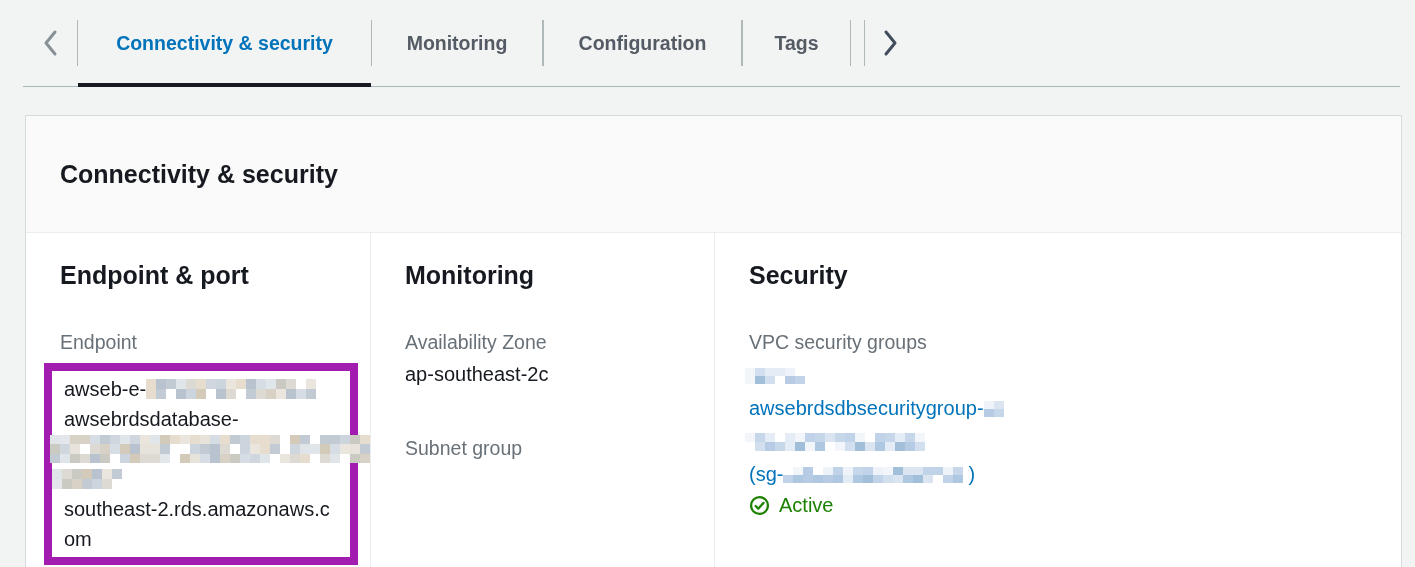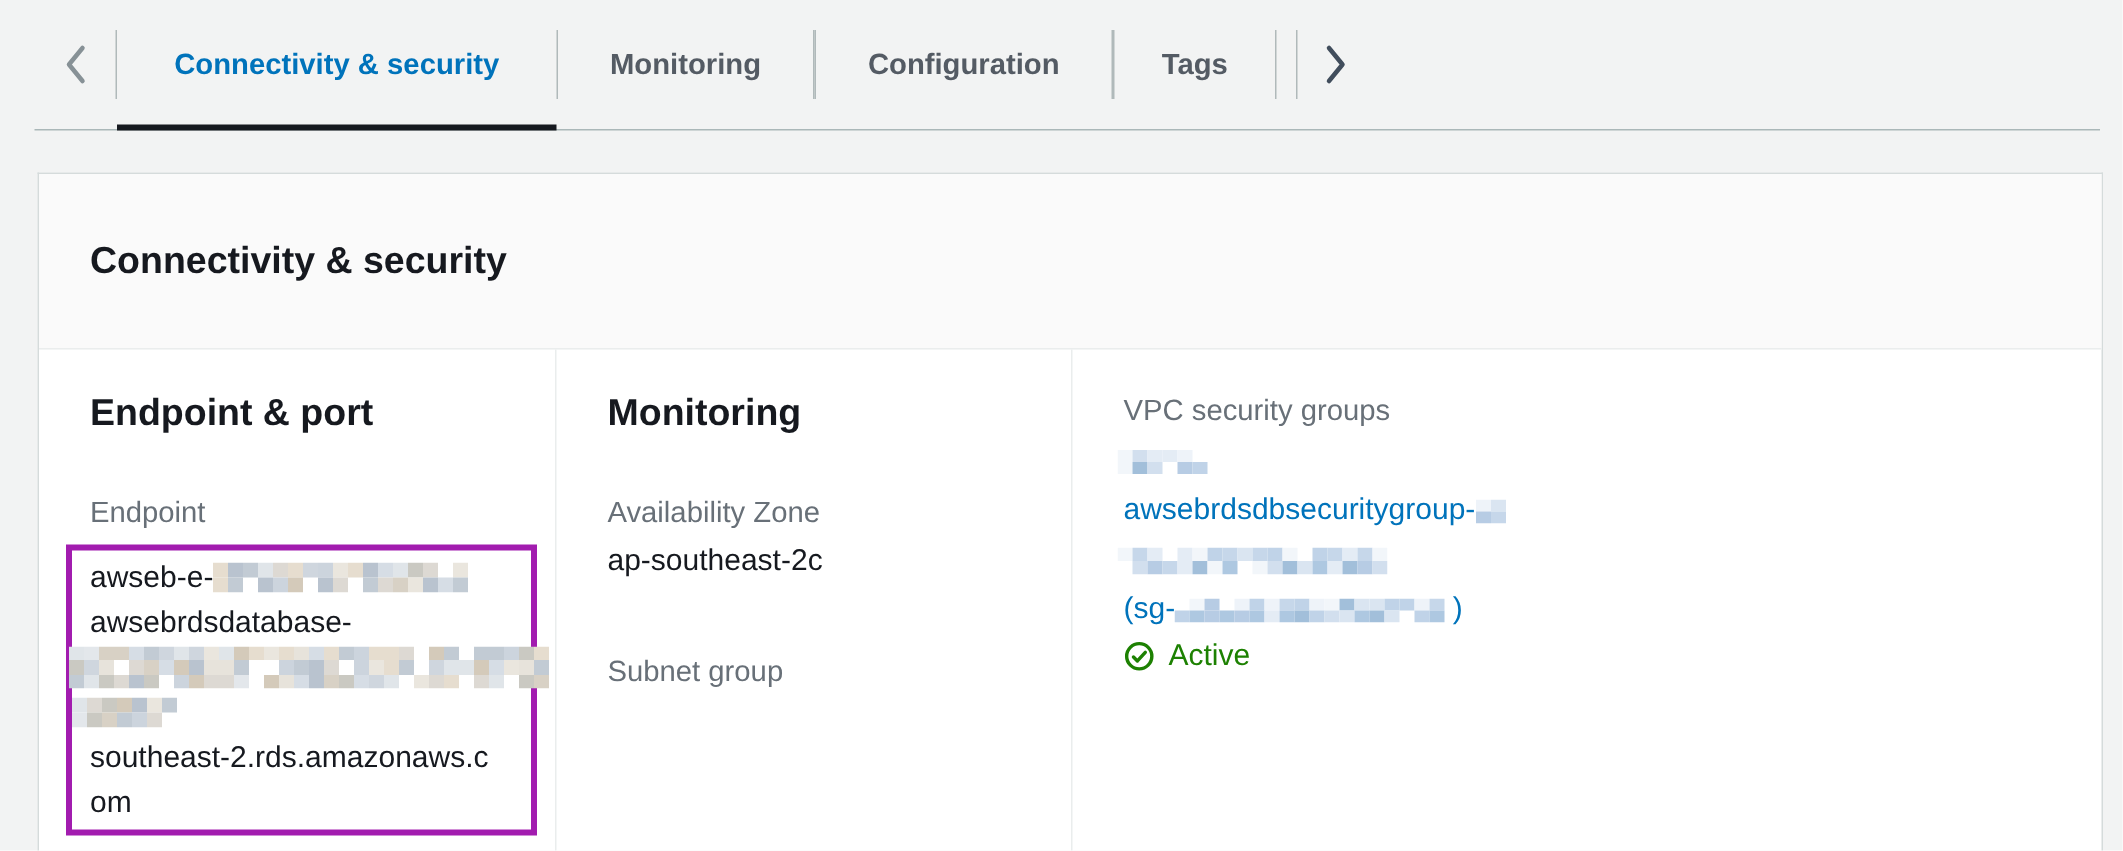--- a/index.html
+++ b/index.html
@@ -82,21 +82,21 @@
 
   .lnk { color: #0073bb; cursor: pointer; text-decoration: none; }
 
   .mosaic { display: inline-flex; flex-wrap: wrap; overflow: hidden; flex: 0 0 auto; }
   .mosaic i { display: block; }
 
   
   .annotation-box {
     margin: 6px 0 0 -16px;
     width: 314px;
-    border: 4px solid #a21caf;
+    border: 8px solid #a21caf;
     padding: 3px 4px 3px 12px;
     background: transparent;
   }
 
   
   .status-row {
     display: flex; align-items: center; gap: 9px;
     margin-top: 3px;
     color: #1d8102; font-size: 20px;
   }
@@ -339,20 +339,21 @@
               <span>ap-southeast-2c</span>
             </div>
           </div>
           <div class="nfield">
             <div class="field-label">Subnet group</div>
           </div>
         </div>
     </div>
 
     <div class="col">
+      <h3>Security</h3>
       <div class="field-label">VPC security groups</div>
       <div id="sg-lines">
           <div class="sline">
             <span class="mosaic" style="width: 62px; height: 16px; margin-left: -4px;">
               <i style="width: 10px; height: 8px; background: rgb(242, 246, 250);"></i>
               <i style="width: 10px; height: 8px; background: rgb(210, 223, 238);"></i>
               <i style="width: 10px; height: 8px; background: rgb(228, 236, 245);"></i>
               <i style="width: 10px; height: 8px; background: rgb(228, 236, 245);"></i>
               <i style="width: 10px; height: 8px; background: rgb(238, 243, 249);"></i>
               <i style="width: 10px; height: 8px; background: transparent;"></i>

